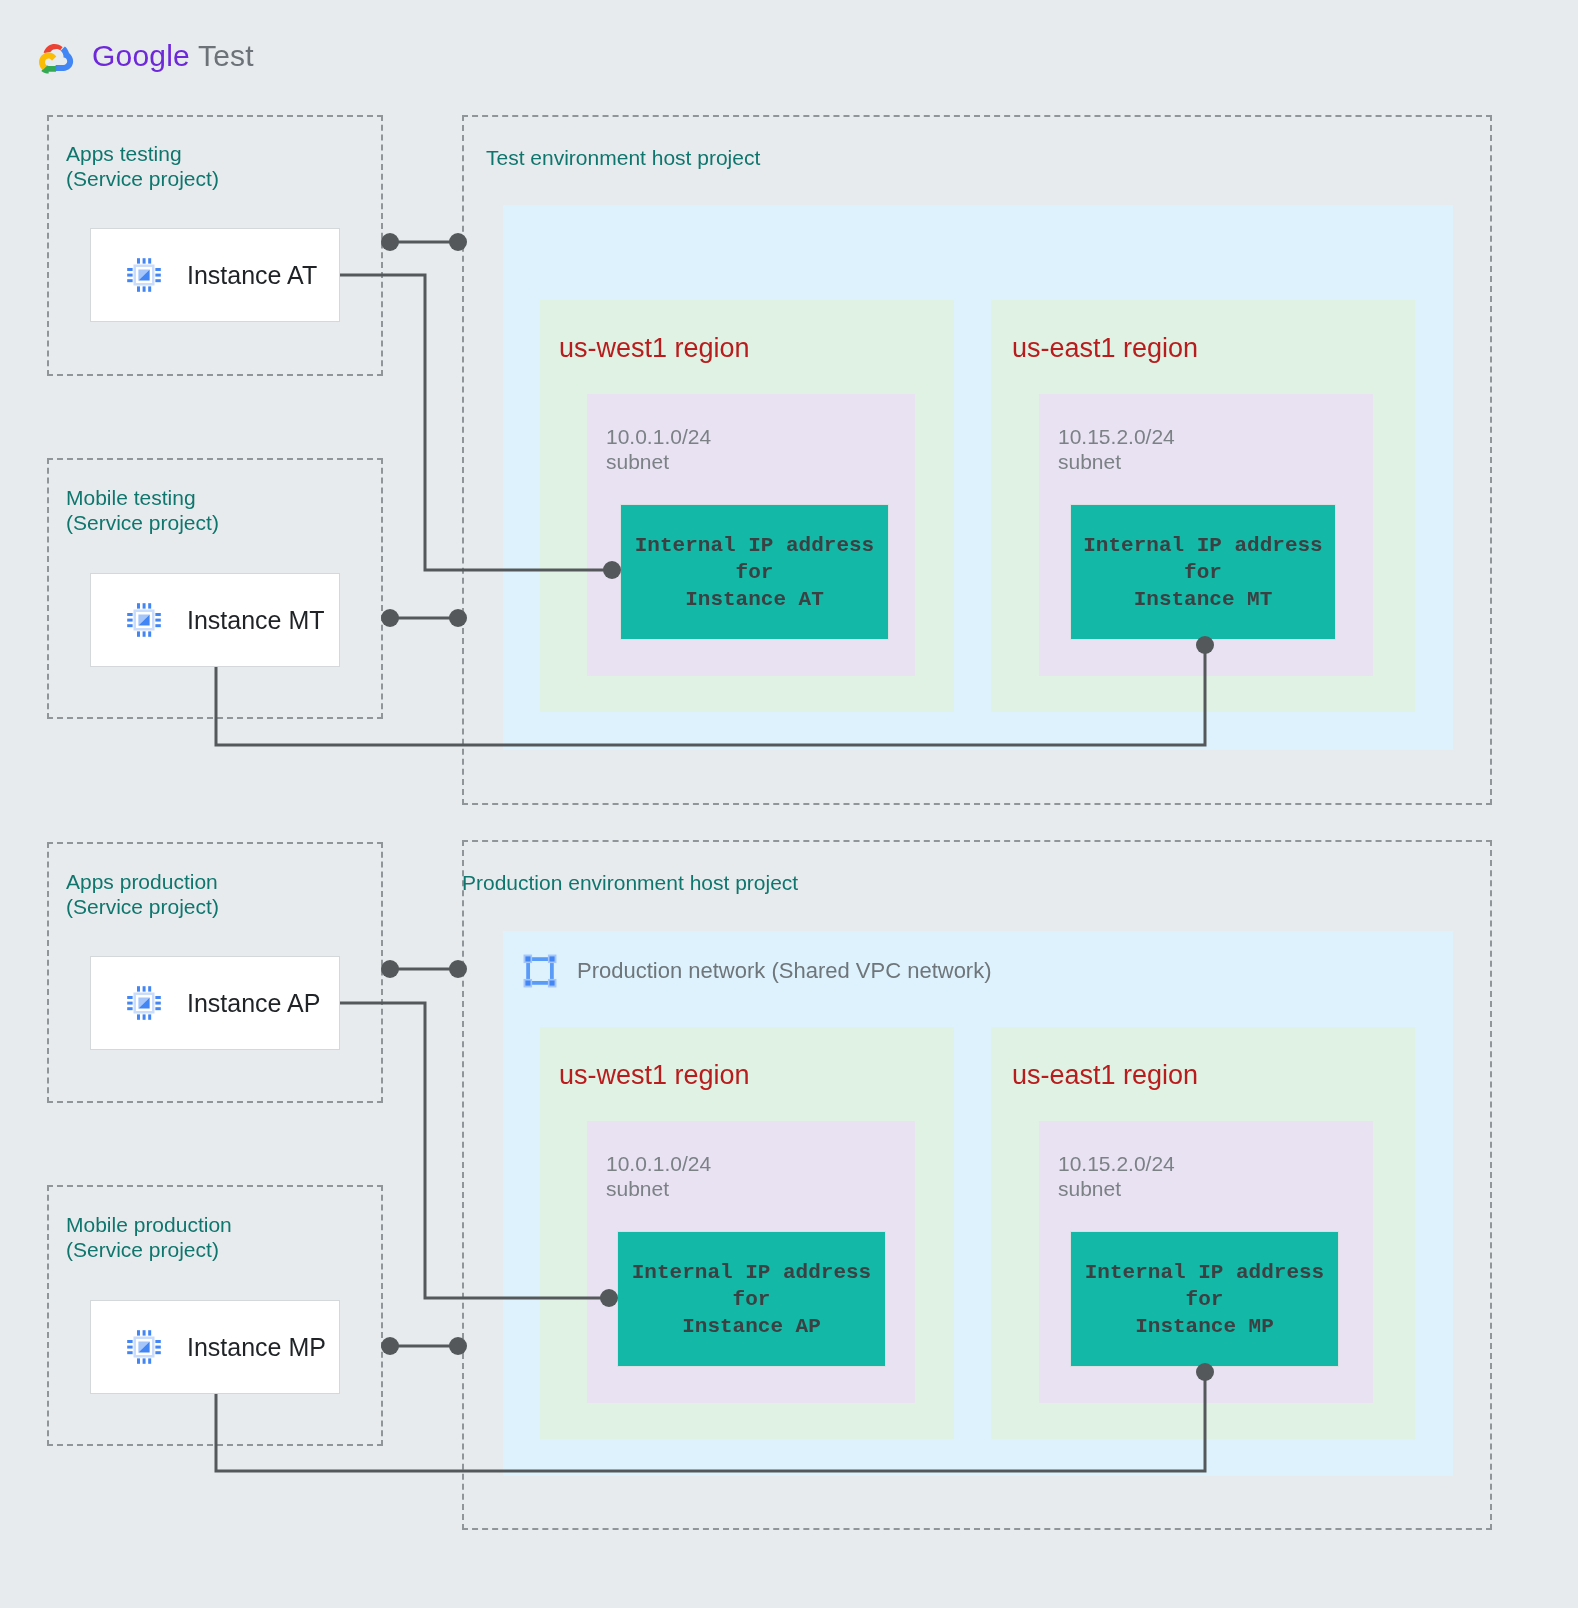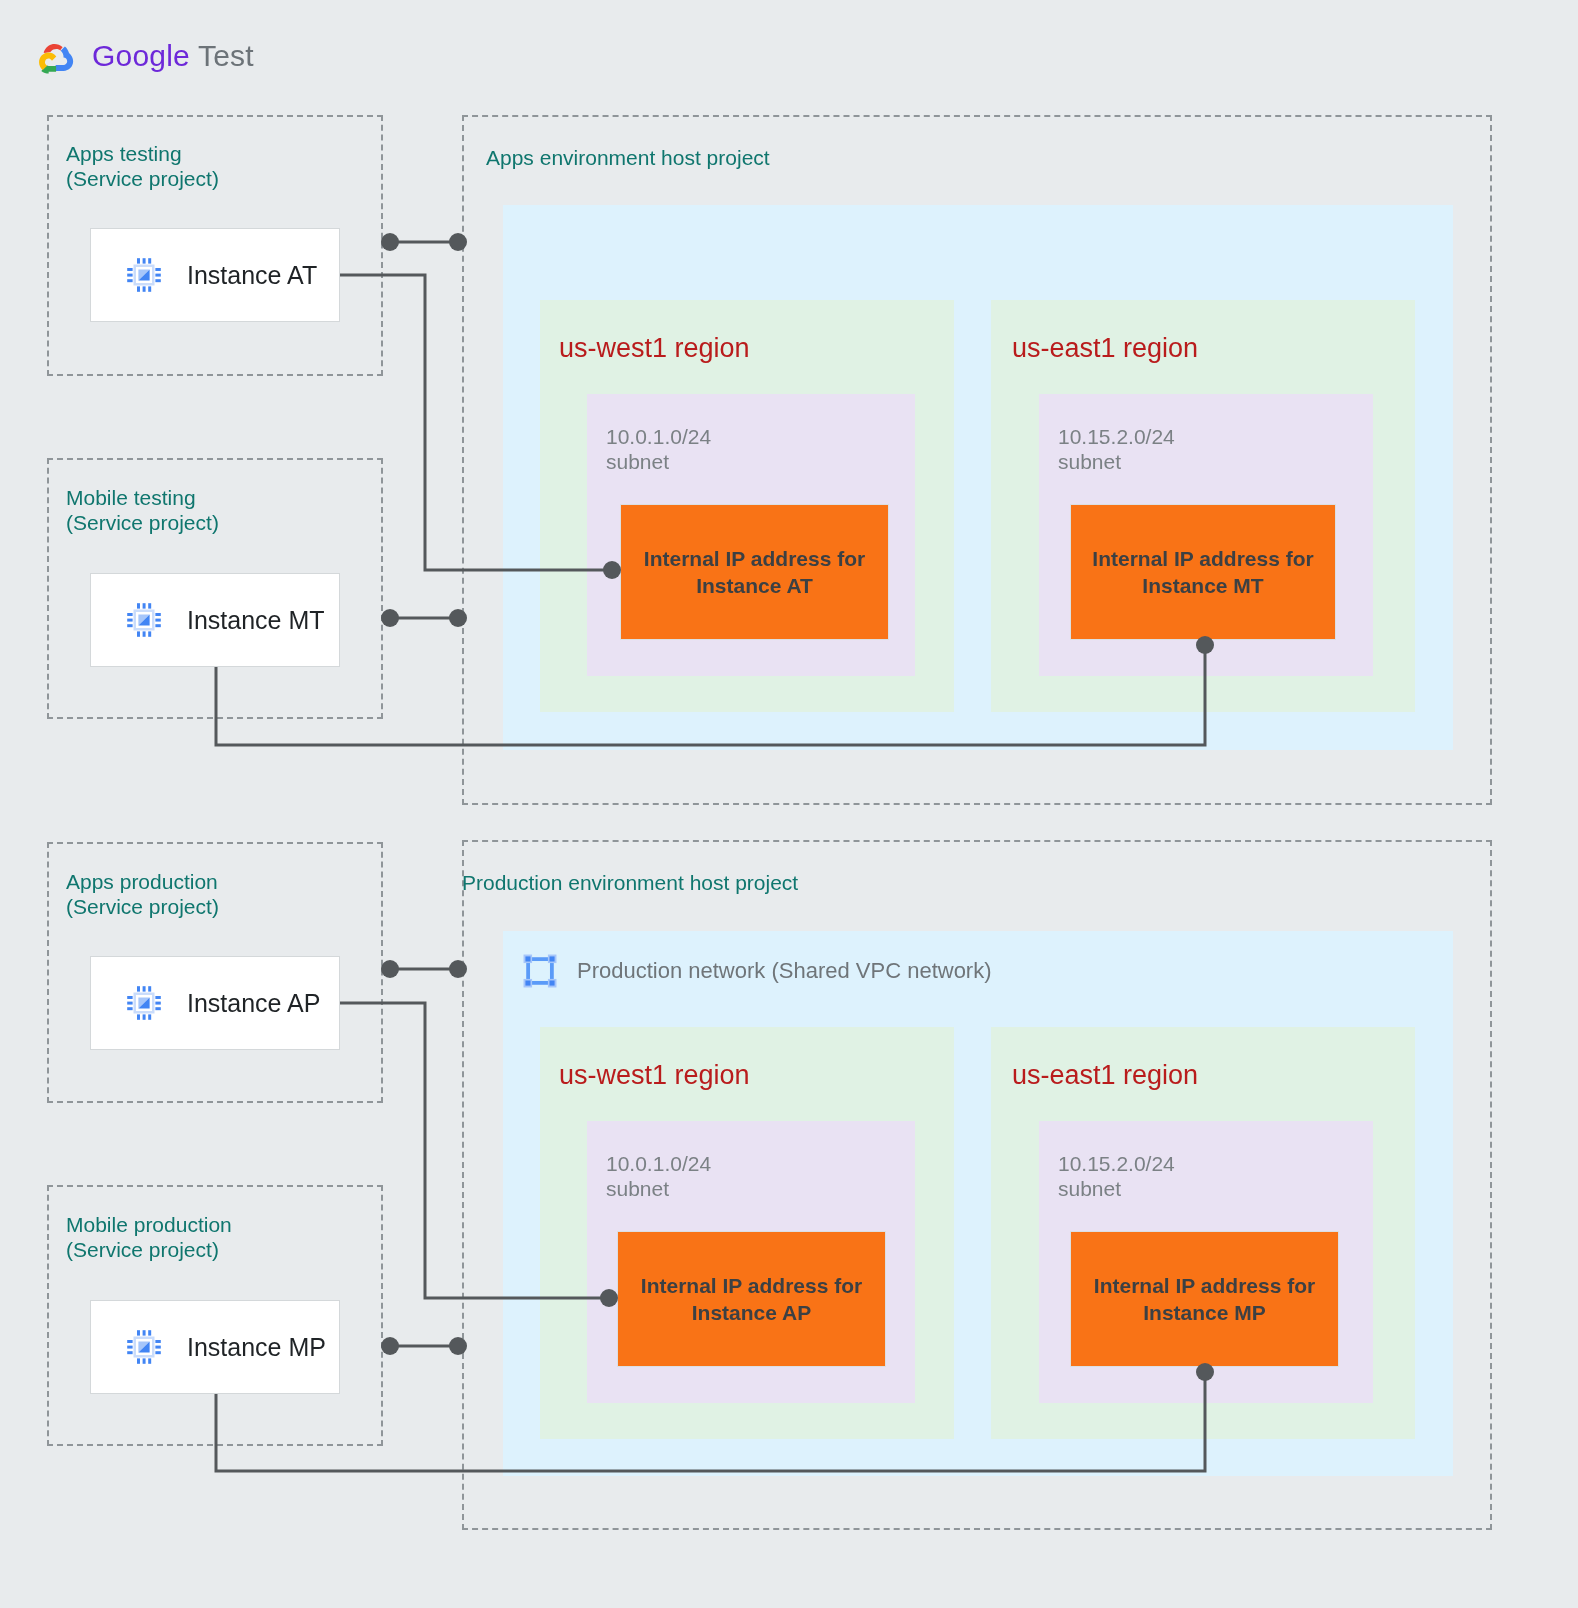--- a/index.html
+++ b/index.html
@@ -112,27 +112,28 @@
     position: absolute;
     font-size: 21px;
     line-height: 25px;
     color: #7b8185;
     white-space: pre-line;
   }
 
   
   .ip-card {
     position: absolute;
-    background: #f97316;
+    background: #14b8a6;
     border: 1px solid #dcdfe1;
     box-sizing: border-box;
     display: flex;
     align-items: center;
     justify-content: center;
     text-align: center;
+    font-family: Liberation Mono, monospace;
   }
   .ip-card-text {
     font-size: 21px;
     line-height: 27px;
     font-weight: bold;
     color: #3c4043;
     white-space: pre-line;
   }
 
   
@@ -269,21 +270,21 @@
           <rect x="2.4" y="14.4" width="3.1" height="1.7"></rect>
         <rect x="18.5" y="8" width="3.1" height="1.7"></rect>
           <rect x="18.5" y="11.2" width="3.1" height="1.7"></rect>
           <rect x="18.5" y="14.4" width="3.1" height="1.7"></rect>
       </g>
     </svg>
     <span class="instance-label">Instance MP</span>
   </div>
 
   <div class="dashed-box" style="left:462px; top:115px; width:1030px; height:690px;"></div>
-  <div class="box-label" style="left:486px; top:145px;">Apps environment host project</div>
+  <div class="box-label" style="left:486px; top:145px;">Test environment host project</div>
 
   <div class="vpc-panel" style="left:503px; top:205px; width:950px; height:545px;"></div>
 
   <div class="region-panel" style="left:540px; top:300px; width:414px; height:412px;"></div>
   <div class="region-label" style="left:559px; top:333px;">us-west1 region</div>
   <div class="subnet-panel" style="left:587px; top:394px; width:328px; height:282px;"></div>
   <div class="subnet-label" style="left:606px; top:424px;">10.0.1.0/24
 subnet</div>
   <div class="ip-card" style="left:620px; top:504px; width:269px; height:136px;">
     <span class="ip-card-text">Internal IP address for

